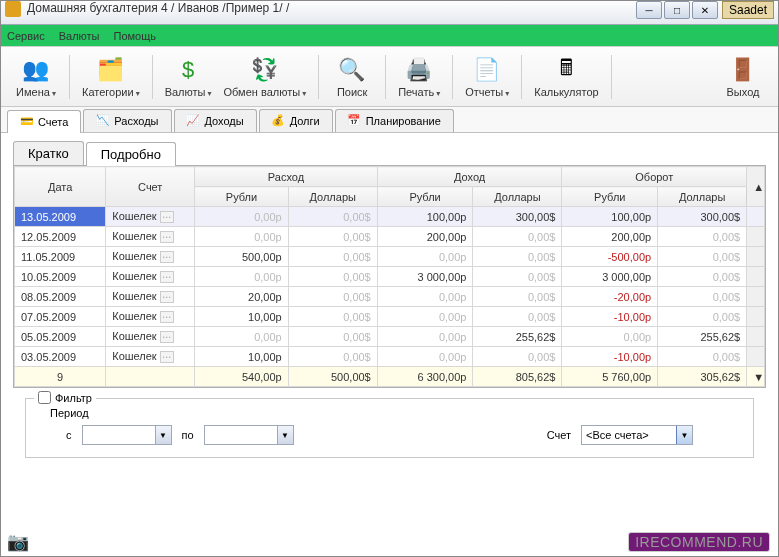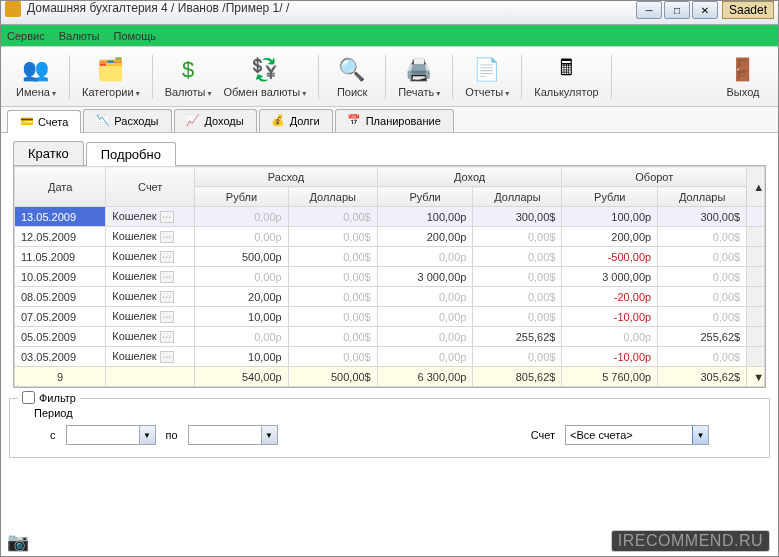--- a/index.html
+++ b/index.html
@@ -31,29 +31,29 @@
 th { background: linear-gradient(#fafafa,#ececec); font-weight: normal; color: #333; text-align: center; }
 td { text-align: right; color: #333; }
 td.date, td.acct { text-align: left; }
 td.gray { color: #bbb; }
 td.neg { color: #c02020; }
 tr.sel td.date { background: #4a6fd8; color: #fff; }
 tr.sel td { background: #f0f0fa; }
 tr.total td { background: #fffde8; font-weight: normal; }
 .dots { display: inline-block; width: 14px; text-align: center; color: #888; border: 1px solid #ccc; background: #f4f4f4; font-size: 9px; line-height: 10px; margin-left: 3px; }
 .scrollbar { width: 16px; background: #f0f0f0; border-left: 1px solid #d0d0d0; }
-.filter-box { margin: 10px 8px; border: 1px solid #c8c8c8; padding: 8px 10px 12px 10px; position: relative; }
+.filter-box { margin: 10px 24px; border: 1px solid #c8c8c8; padding: 8px 10px 12px 10px; position: relative; }
 .filter-box .legend { position: absolute; top: -8px; left: 8px; background: #fff; padding: 0 4px; display: flex; align-items: center; gap: 4px; }
 .filter-row { display: flex; align-items: center; gap: 10px; margin-top: 6px; }
 .filter-row label { font-size: 11px; }
 .date-input { width: 90px; height: 20px; border: 1px solid #a0a8b8; background: #fff; display: flex; align-items: center; }
 .date-input .dd { width: 16px; height: 18px; background: linear-gradient(#f0f4fa,#d0d8e8); border-left: 1px solid #a0a8b8; margin-left: auto; display: flex; align-items: center; justify-content: center; font-size: 8px; }
-.select-input { width: 144px; height: 20px; border: 1px solid #a0a8b8; background: #fff; display: flex; align-items: center; padding-left: 4px; }
+.select-input { width: 112px; height: 20px; border: 1px solid #a0a8b8; background: #fff; display: flex; align-items: center; padding-left: 4px; }
 .select-input .dd { width: 16px; height: 18px; background: linear-gradient(#e8f0fa,#b8d0f0); border-left: 1px solid #6080c0; margin-left: auto; display: flex; align-items: center; justify-content: center; font-size: 8px; }
-.watermark { position: absolute; bottom: 4px; right: 8px; font-size: 16px; color: #999; letter-spacing: 0.5px; border: 1px solid #ccc; padding: 1px 6px; border-radius: 3px; background: #404040; }
+.watermark { position: absolute; bottom: 4px; right: 8px; font-size: 14px; color: #999; letter-spacing: 0.5px; border: 1px solid #ccc; padding: 1px 6px; border-radius: 3px; background: #701a75; }
 .watermark-cam { position: absolute; bottom: 3px; left: 6px; font-size: 18px; color: #bbb; }
 </style>
 </head>
 <body>
 
 <div class="titlebar">
   <span class="icon"></span>
   <span class="title">Домашняя бухгалтерия 4  / Иванов /Пример 1/ /</span>
   <div class="winbtns">
     <div class="winbtn">─</div>

